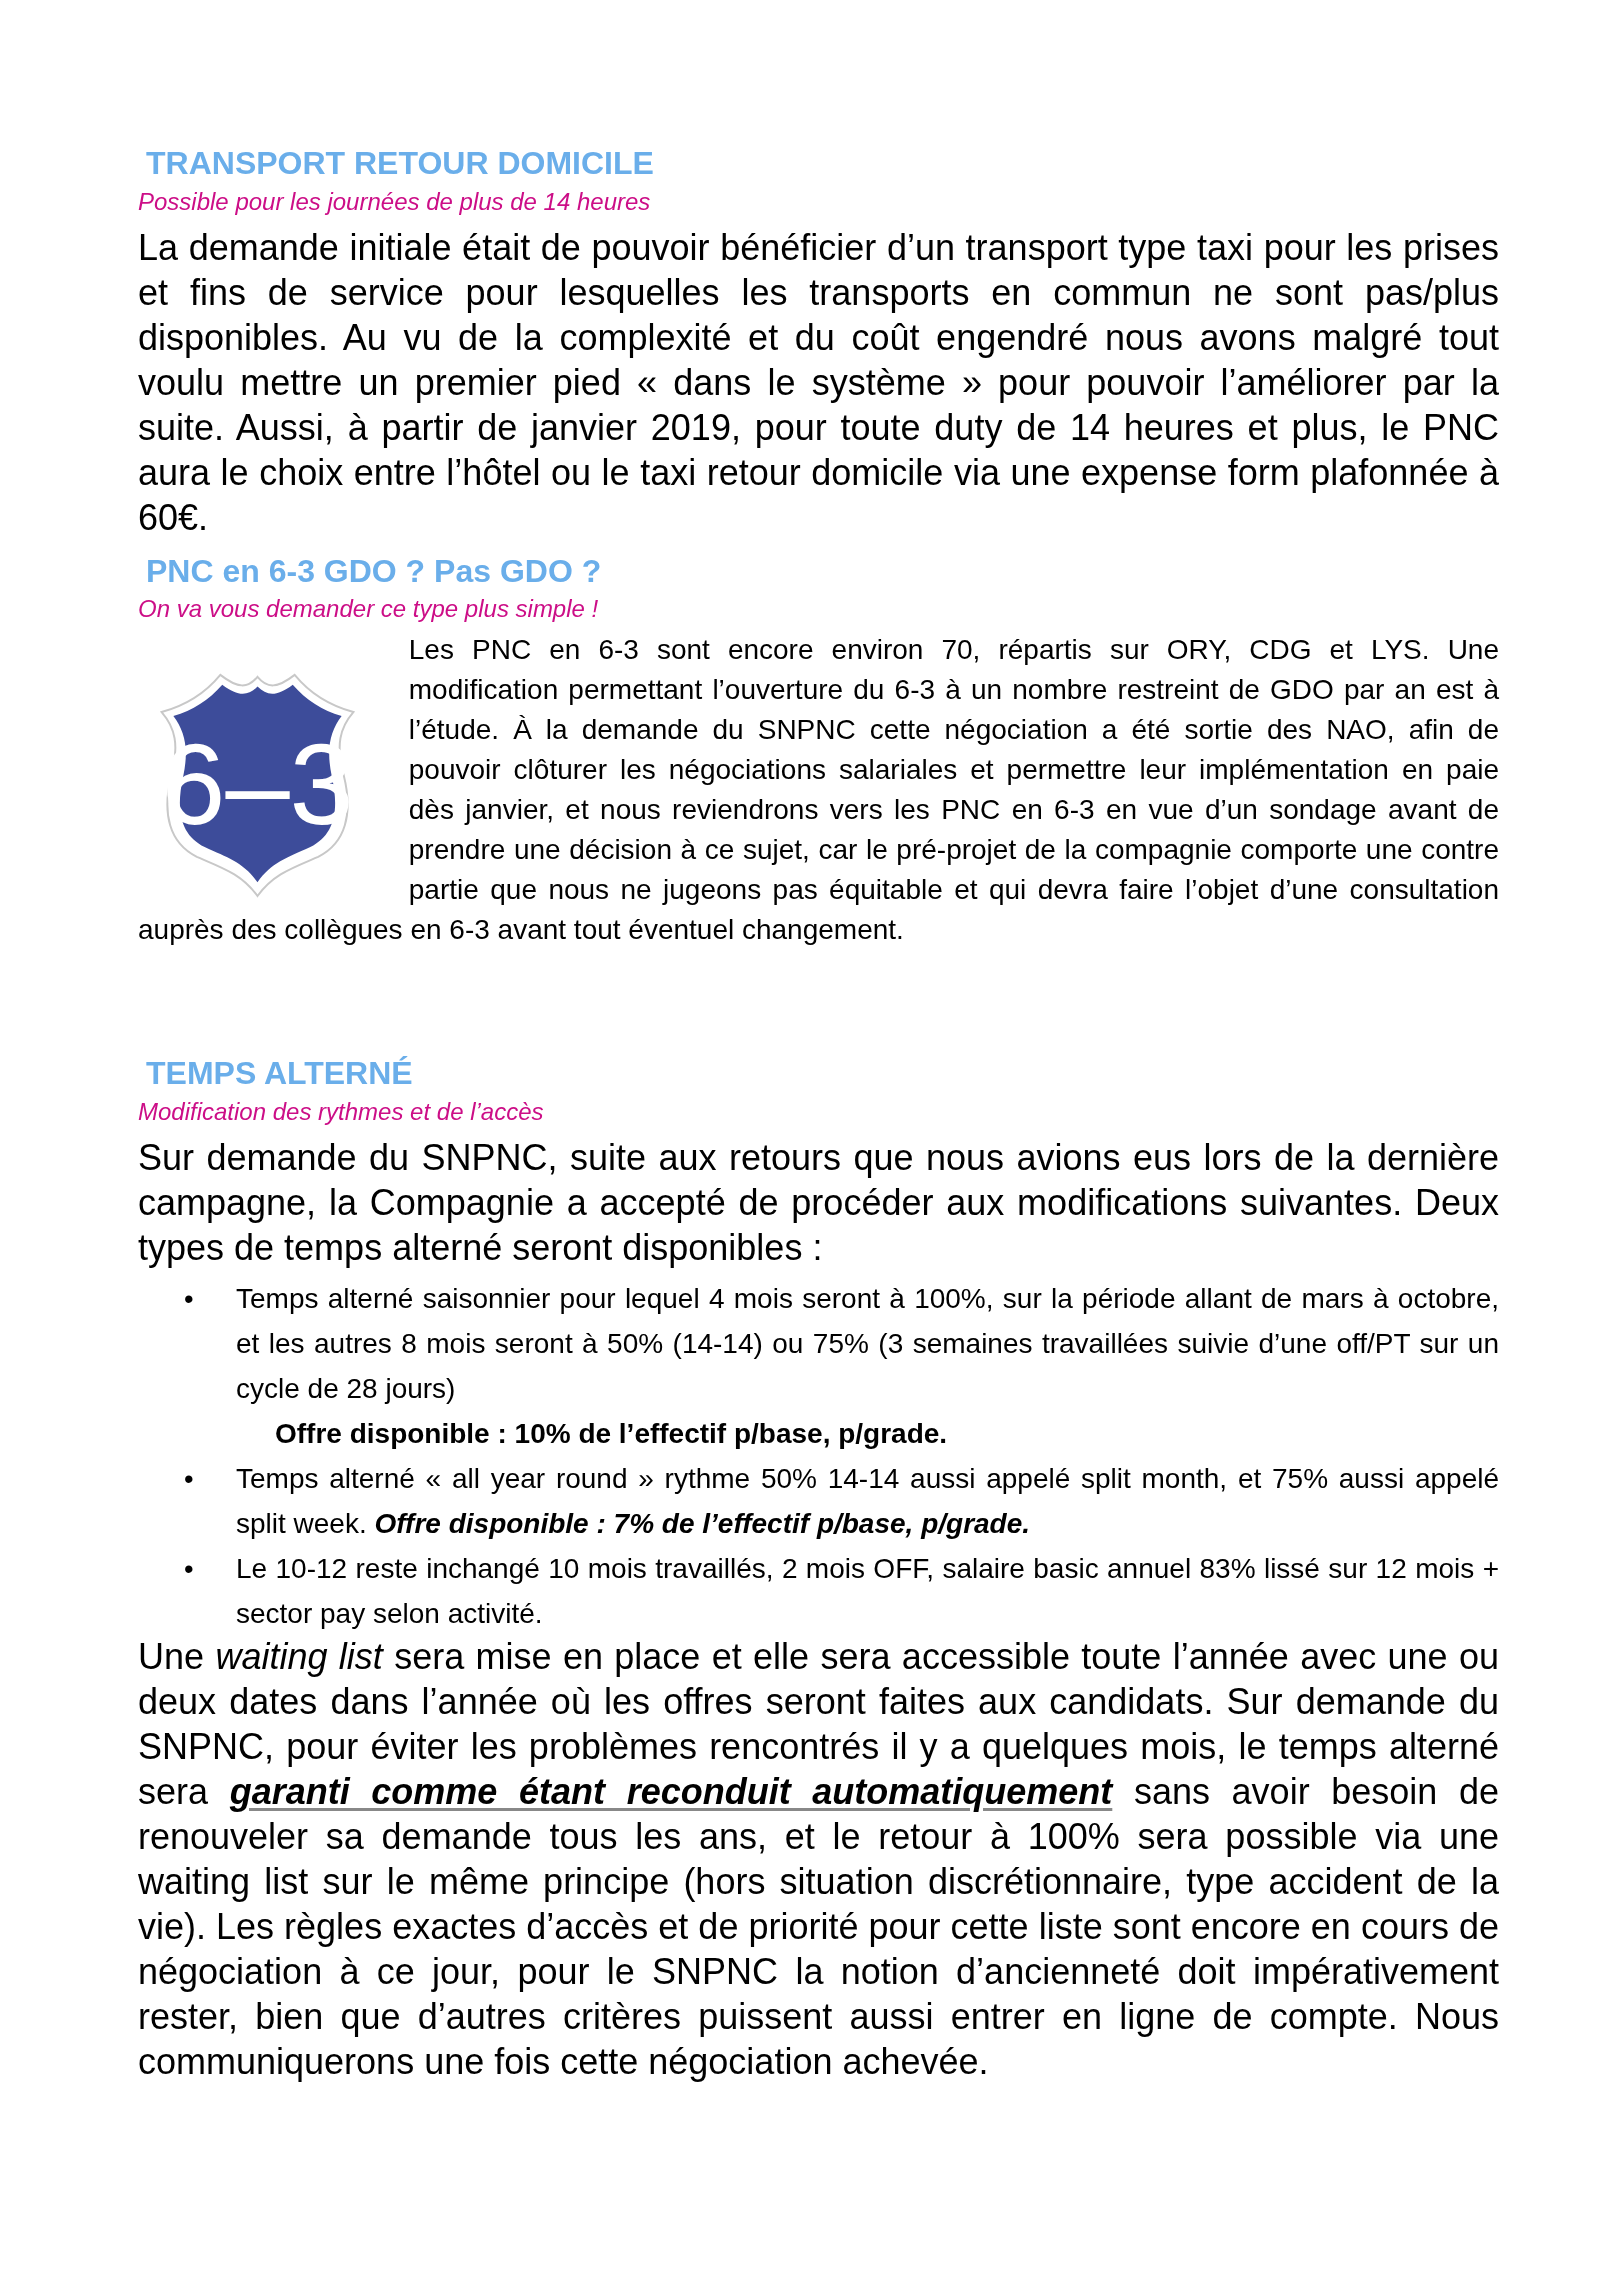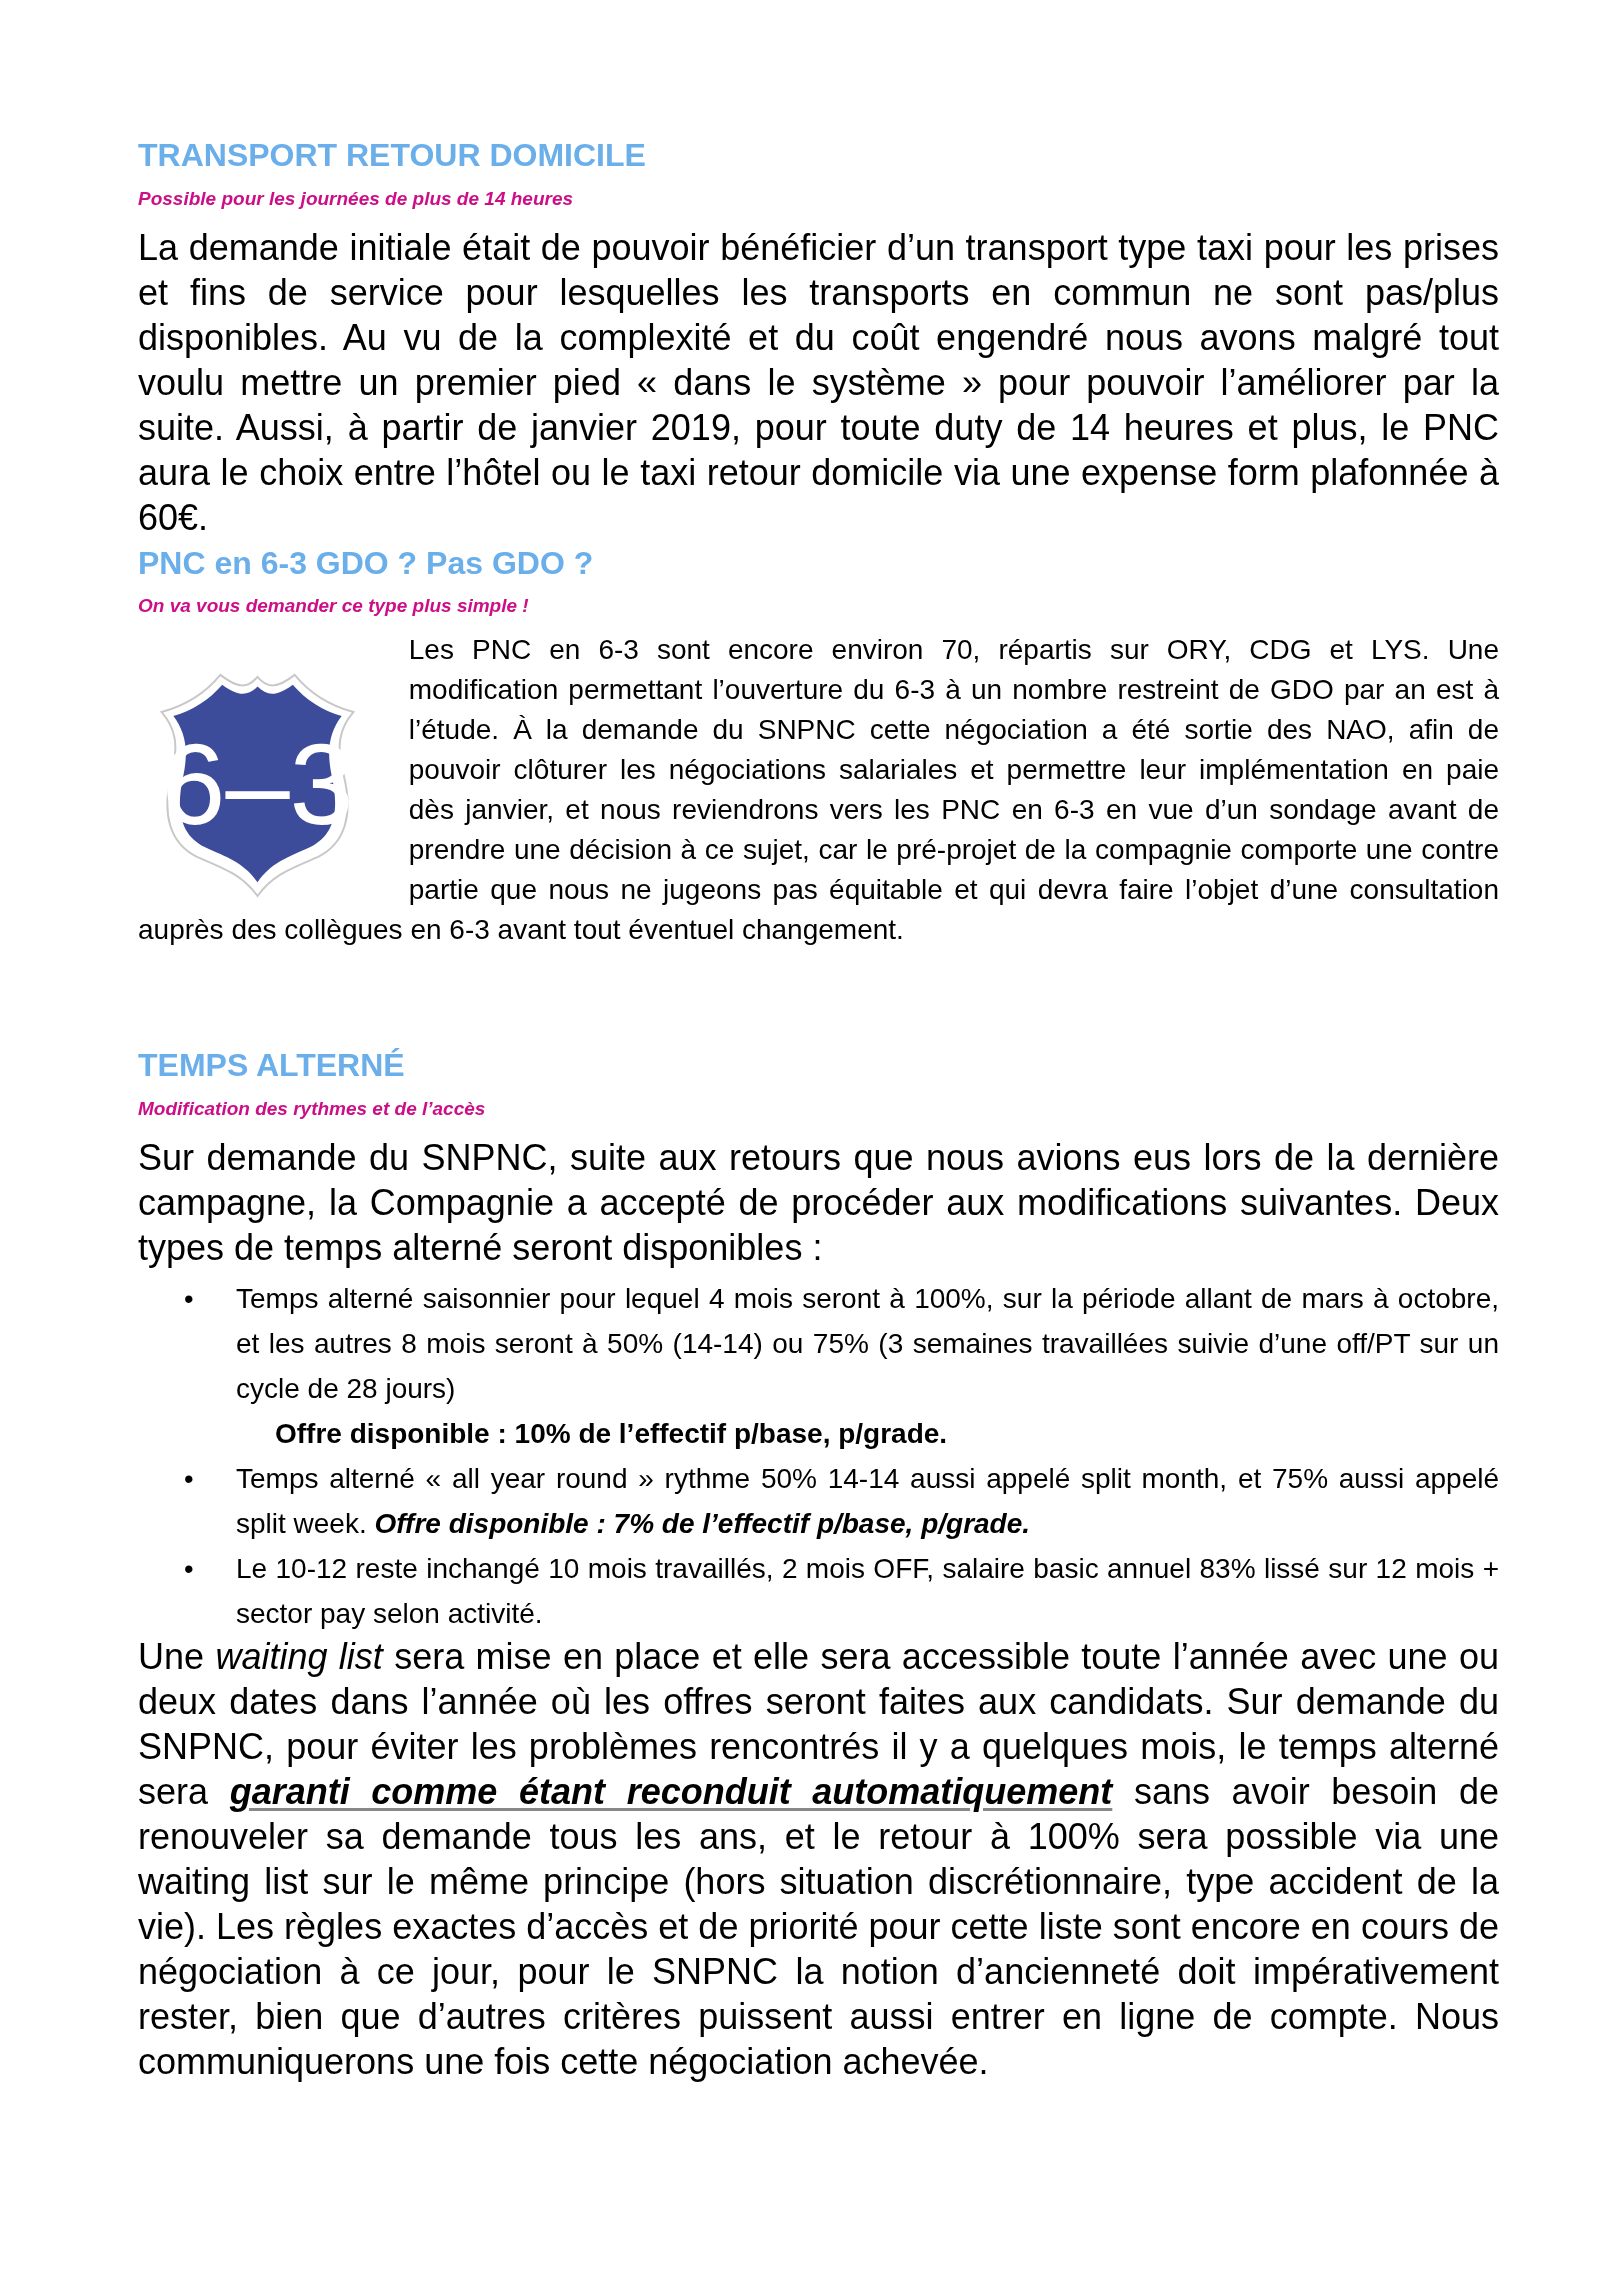--- a/index.html
+++ b/index.html
@@ -2,27 +2,27 @@
 <html><head>
   <meta charset="utf-8">
   <style>
     html, body { margin: 0; padding: 0; background: #ffffff; }
     body {
       width: 1620px; height: 2292px; position: relative; overflow: hidden;
       font-family: "Liberation Sans", sans-serif; color: #000000;
     }
     .page { position: absolute; left: 138px; top: 0; width: 1361px; }
     .h1 {
-      position: absolute; left: 0; margin: 0;
+      position: absolute; left: 0; margin: 8px;
       font-size: 32px; font-weight: bold; color: #6aaeea; white-space: nowrap;
       letter-spacing: 0px;
     }
     .h2 {
       position: absolute; left: 0; margin: 0;
-      font-size: 19px; font-weight: bold; font-style: italic; color: #cc0e87; white-space: nowrap;
+      font-size: 24px; font-weight: normal; font-style: italic; color: #cc0e87; white-space: nowrap;
     }
     .para {
       position: absolute; left: 0; width: 1361px; margin: 0;
       font-size: 36px; line-height: 45px; text-align: justify; text-align-last: left;
     }
     .p63-wrap { position: absolute; left: 0; top: 630px; width: 1361px; }
     .p63 {
       margin: 0; font-size: 28px; line-height: 40px; text-align: justify;
     }
     .shield {

